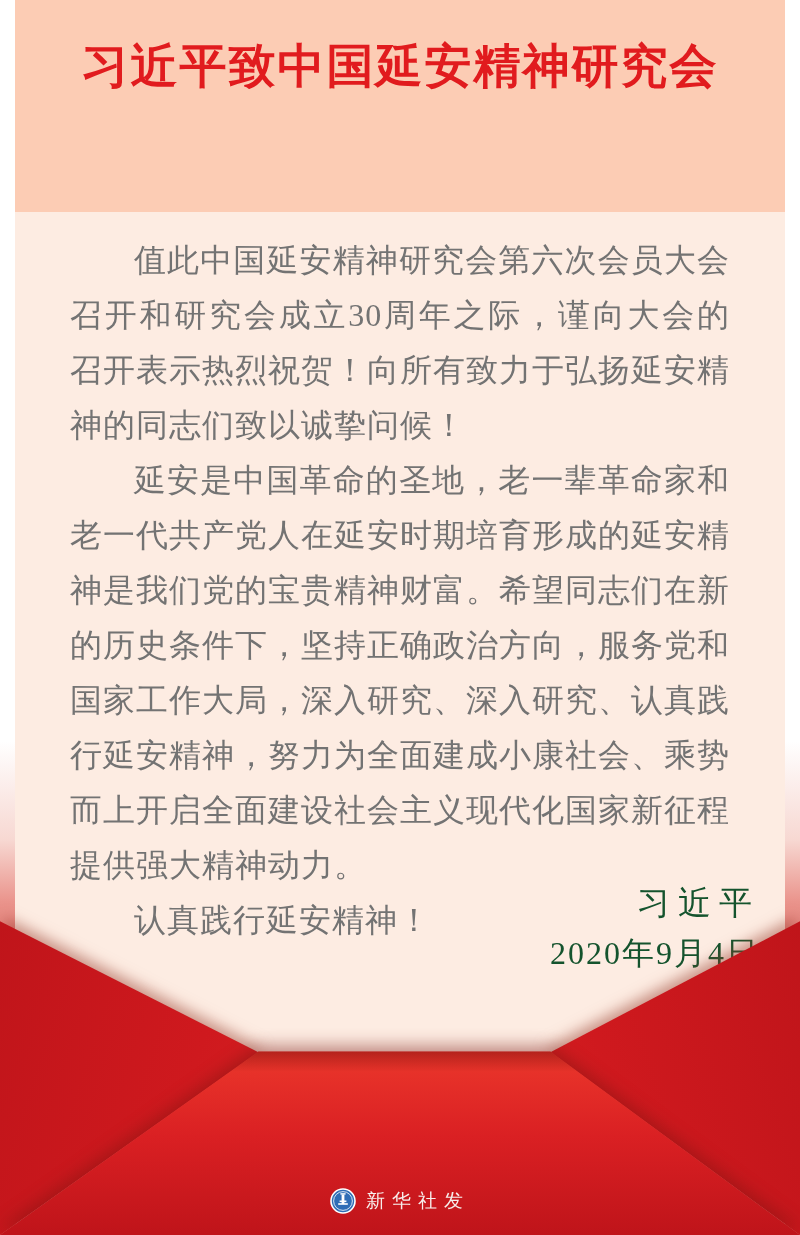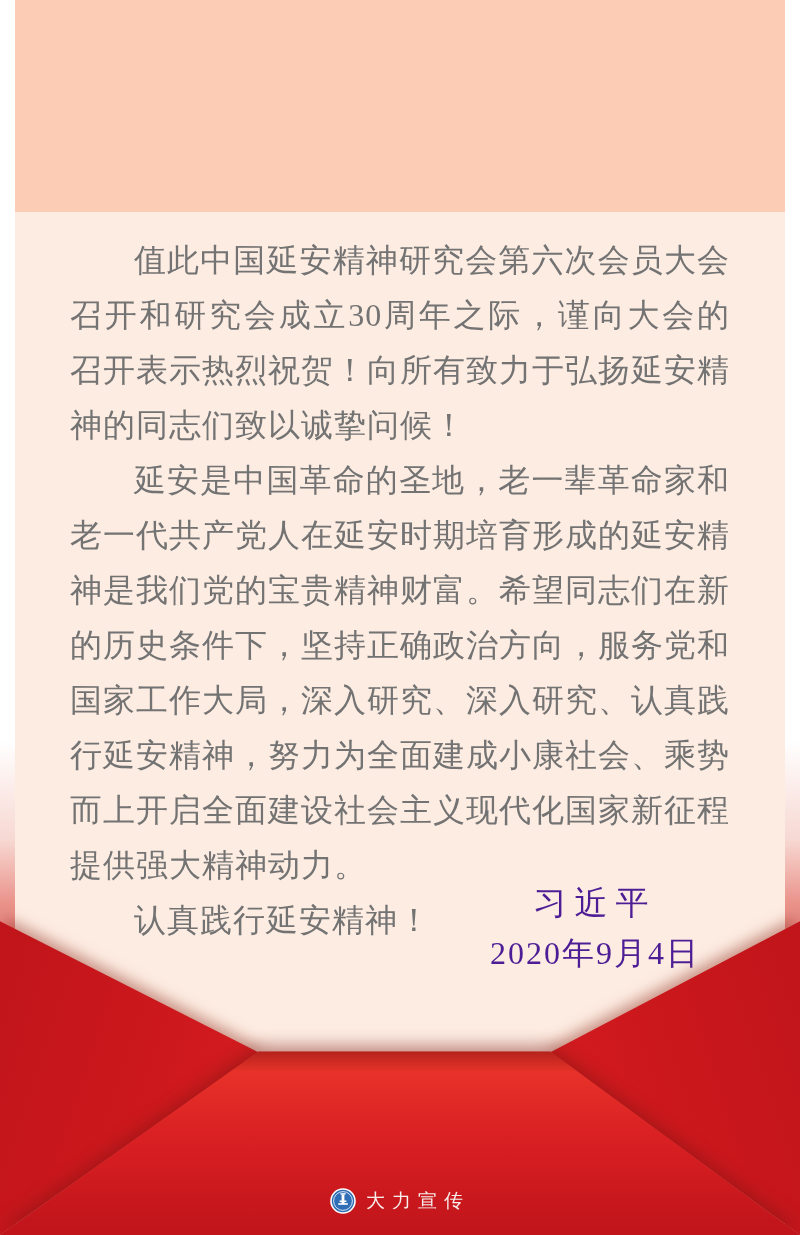--- a/index.html
+++ b/index.html
@@ -30,21 +30,21 @@
   .edge.right{right:0;}
   
   .letter-body{
     position:absolute;left:70px;top:233px;width:660px;z-index:2;
     color:#737373;font-size:32px;line-height:55px;letter-spacing:1px;
     text-align:justify;
   }
   .letter-body p{margin:0;text-indent:2em;}
   .signature-block{
     position:absolute;left:430px;top:878px;width:330px;z-index:2;
-    text-align:center;color:#4c1d95;
+    text-align:right;color:#14532d;
   }
   .signature-name{font-size:33px;line-height:50px;letter-spacing:8px;}
   .signature-date{font-size:32px;line-height:50px;letter-spacing:2px;}
   
   .flap-wrap{position:absolute;left:0;top:0;width:800px;height:1235px;pointer-events:none;}
   .flap{position:absolute;left:0;top:0;width:800px;height:1235px;}
   .wrap-left{z-index:4;filter:drop-shadow(5px -4px 7px rgba(150,55,40,.5));}
   .wrap-right{z-index:4;filter:drop-shadow(-5px -4px 7px rgba(150,55,40,.5));}
   .wrap-bottom{z-index:6;filter:drop-shadow(0 -6px 8px rgba(120,20,15,.45));}
   .flap.left{
@@ -73,20 +73,21 @@
   }
 </style>
 </head>
 <body>
 
 <div class="canvas">
 
   <div class="header-band"></div>
 
   <div class="title">
+    <div>习近平致中国延安精神研究会</div>
   </div>
 
   <div class="letter-body">
     <p>值此中国延安精神研究会第六次会员大会召开和研究会成立30周年之际，谨向大会的召开表示热烈祝贺！向所有致力于弘扬延安精神的同志们致以诚挚问候！</p>
     <p>延安是中国革命的圣地，老一辈革命家和老一代共产党人在延安时期培育形成的延安精神是我们党的宝贵精神财富。希望同志们在新的历史条件下，坚持正确政治方向，服务党和国家工作大局，深入研究、深入研究、认真践行延安精神，努力为全面建成小康社会、乘势而上开启全面建设社会主义现代化国家新征程提供强大精神动力。</p>
     <p>认真践行延安精神！</p>
   </div>
 
   <div class="signature-block">
     <div class="signature-name">习近平</div>
@@ -108,16 +109,16 @@
 
   <div class="credit">
     <svg class="emblem" viewBox="0 0 26 26" aria-hidden="true">
       <circle cx="13" cy="13" r="12" fill="#2f6db6" stroke="#ffffff" stroke-width="1.6"></circle>
       <circle cx="13" cy="13" r="9.4" fill="none" stroke="#ffffff" stroke-width="0.8"></circle>
       <rect x="11.6" y="6.5" width="2.8" height="9.5" fill="#ffffff"></rect>
       <rect x="9.6" y="12.5" width="6.8" height="1.6" fill="#ffffff"></rect>
       <rect x="8.2" y="15.2" width="9.6" height="1.6" fill="#ffffff"></rect>
       <rect x="10.4" y="5.2" width="5.2" height="1.4" fill="#ffffff"></rect>
     </svg>
-    <span class="credit-text">大力宣传</span>
+    <span class="credit-text">新华社发</span>
   </div>
 
 </div>
 
 </body></html>

